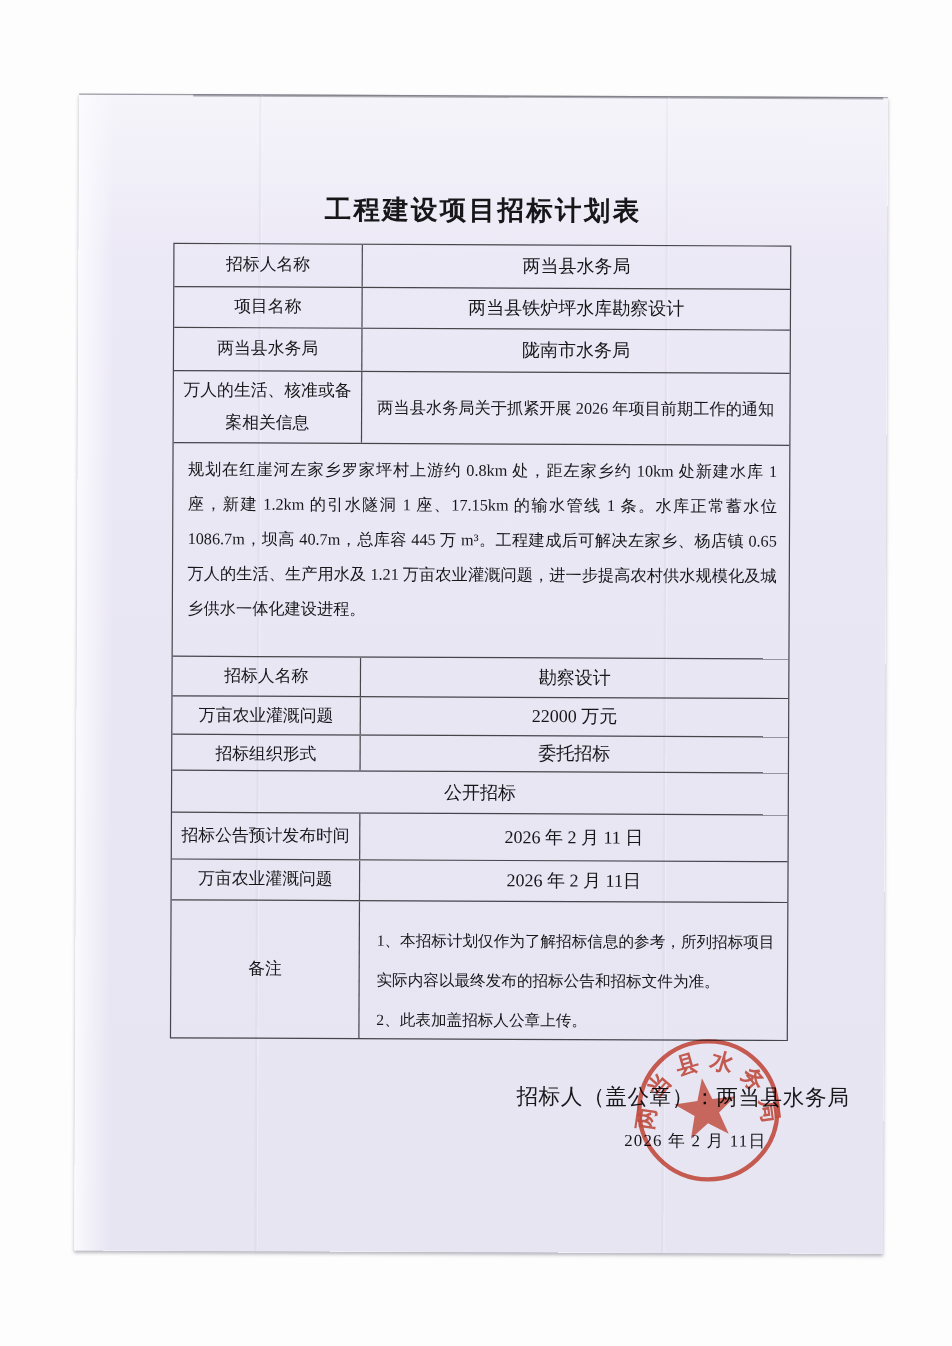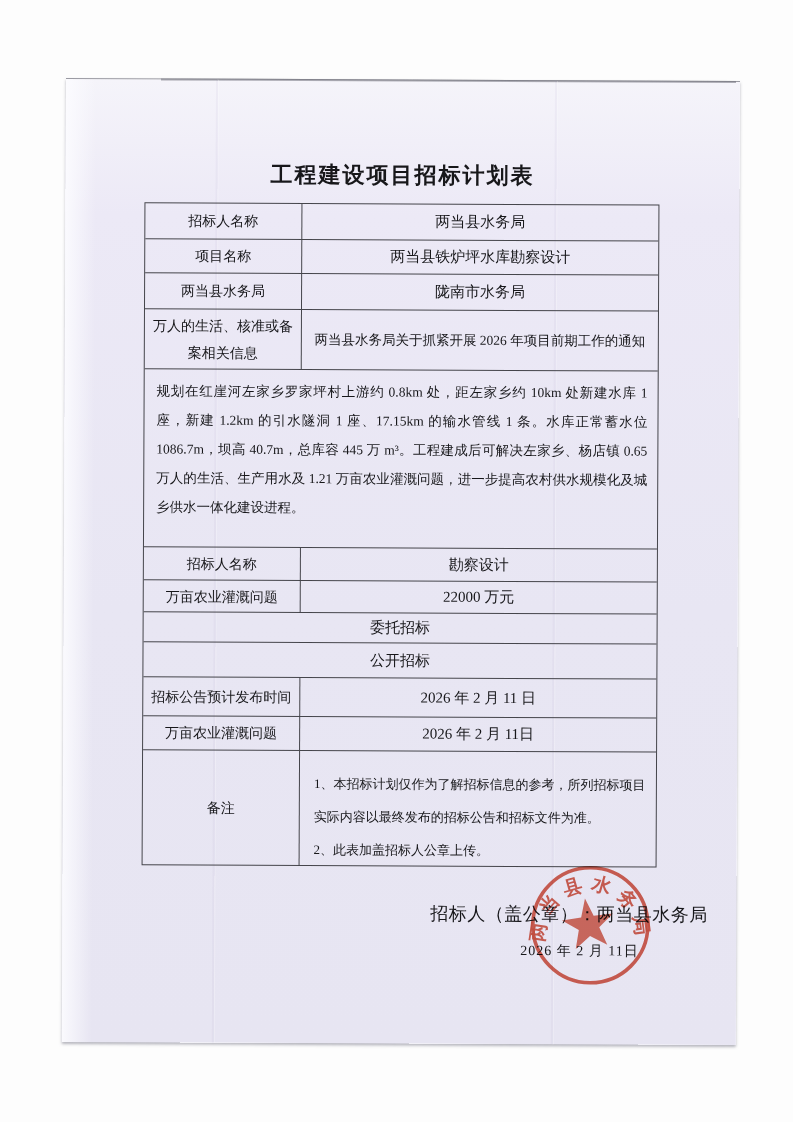--- a/index.html
+++ b/index.html
@@ -107,20 +107,21 @@
     </div>
     <div class="tr" style="height:33px">
       <div class="lab">招标人名称</div>
       <div class="val">勘察设计</div>
     </div>
     <div class="tr" style="height:32px">
       <div class="lab">万亩农业灌溉问题</div>
       <div class="val">22000 万元</div>
     </div>
     <div class="tr" style="height:30px">
+      <div class="lab">招标组织形式</div>
       <div class="val">委托招标</div>
     </div>
     <div class="tr" style="height:35px">
       <div class="val">公开招标</div>
     </div>
     <div class="tr" style="height:39px">
       <div class="lab">招标公告预计发布时间</div>
       <div class="val">2026 年 2 月 11 日</div>
     </div>
     <div class="tr" style="height:34px">

